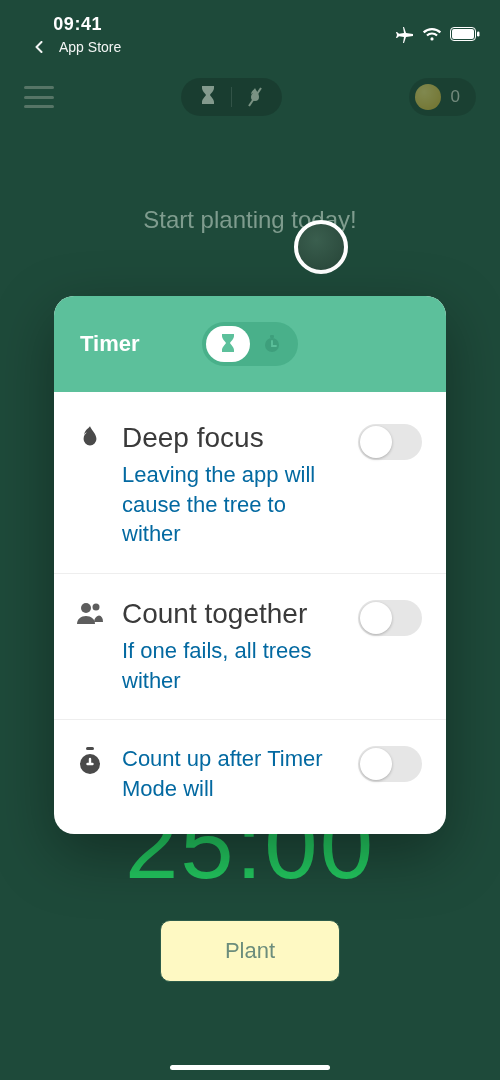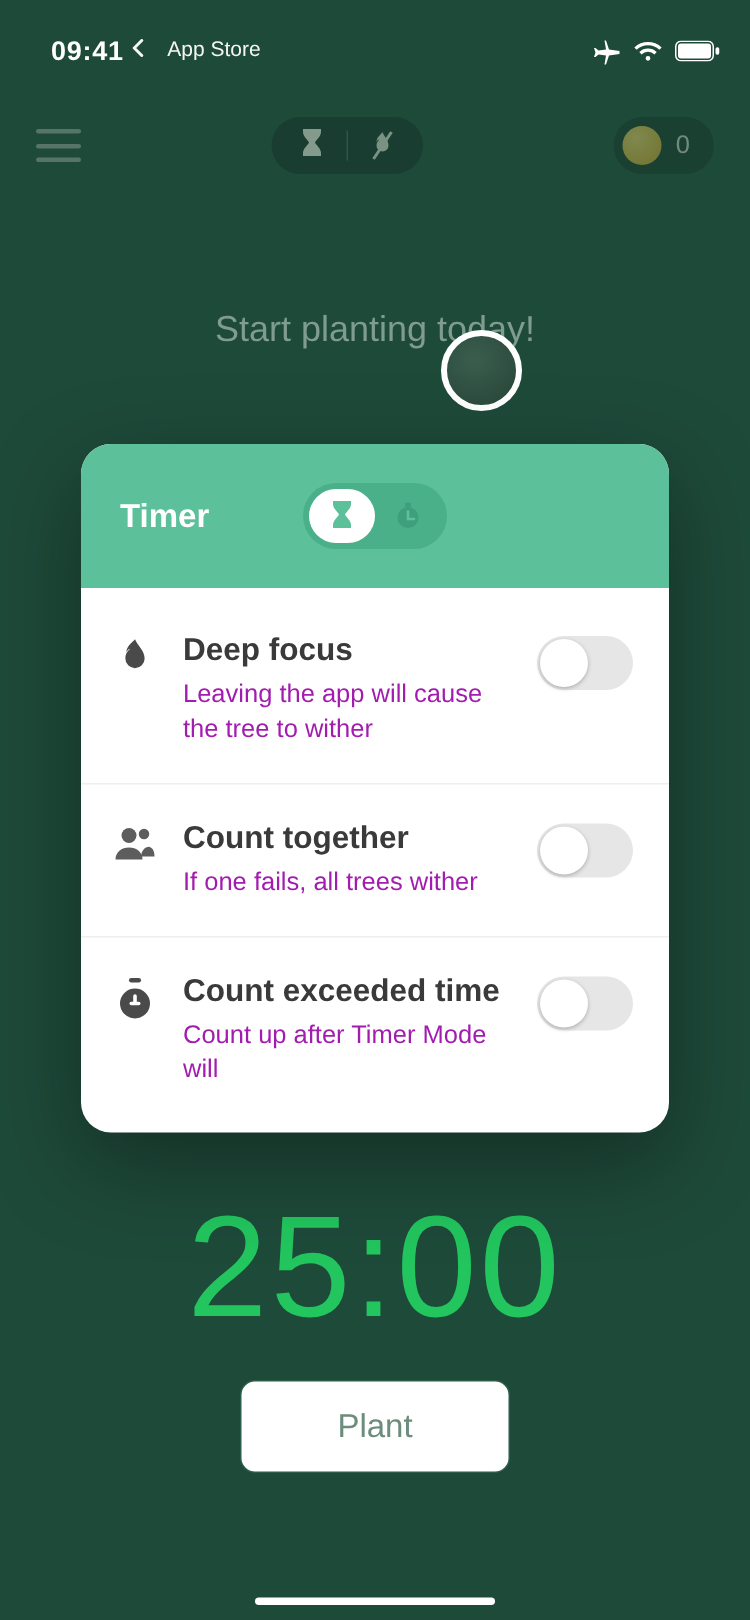--- a/index.html
+++ b/index.html
@@ -14,21 +14,21 @@
   
   .status-bar {
     position: absolute;
     top: 0; left: 0; right: 0;
     height: 60px;
     display: flex;
     justify-content: space-between;
     align-items: center;
     padding: 8px 20px 0 34px;
   }
-  .status-left { display: flex; flex-direction: row; align-items: flex-start; gap: 4px; }
+  .status-left { display: flex; flex-direction: column; align-items: center; gap: 4px; }
   .status-time { font-size: 18px; font-weight: 600; letter-spacing: 0.5px; }
   .status-back { font-size: 14px; display: flex; align-items: center; gap: 16px; opacity: 0.95; }
   .status-icons { display: flex; align-items: center; gap: 8px; }
   .status-icons svg { display: block; }
 
   
   .app-bar {
     position: absolute;
     top: 72px; left: 0; right: 0;
     height: 50px;
@@ -91,21 +91,21 @@
     letter-spacing:2px;
     color:#22c55e;
   }
 
   
   .plant-btn {
     position:absolute;
     top: 920px; left:50%; transform:translateX(-50%);
     width:180px; height:62px;
     border-radius:10px;
-    background:#ffffff;
+    background:#fef9c3;
     border:1px solid #2c5c4a;
     color:#6c8d7c;
     font-size:22px;
     font-weight:400;
     display:flex; align-items:center; justify-content:center;
   }
 
   
   .home-indicator {
     position:absolute;
@@ -153,22 +153,22 @@
   .modal-body { padding: 6px 0; }
   .setting-row {
     display:flex; align-items:flex-start;
     padding: 24px 24px 24px 20px;
     gap:16px;
     border-bottom:1px solid #eee;
   }
   .setting-row:last-child { border-bottom:none; }
   .row-icon { width:32px; display:flex; justify-content:center; padding-top:2px; }
   .row-text { flex:1; }
-  .row-title { font-size:21px; font-weight:700; color:#3a3a3a; margin-bottom:6px; }
-  .row-desc { font-size:17px; color:#a21caf; line-height:1.35; max-width:230px; }
+  .row-title { font-size:28px; font-weight:400; color:#3a3a3a; margin-bottom:6px; }
+  .row-desc { font-size:22px; color:#0369a1; line-height:1.35; max-width:230px; }
   .toggle {
     width:64px; height:36px; border-radius:20px;
     background:#e6e6e6;
     position:relative;
     flex-shrink:0;
     margin-top:2px;
   }
   .toggle .knob {
     position:absolute; top:2px; left:2px;
     width:32px; height:32px; border-radius:50%;
@@ -292,21 +292,20 @@
 
     <div class="setting-row">
       <div class="row-icon">
         <svg width="28" height="30" viewBox="0 0 28 30">
             <rect x="10" y="1" width="8" height="3" rx="1.5" fill="#4a4a4a"></rect>
             <circle cx="14" cy="18" r="10" fill="#4a4a4a"></circle>
             <path d="M14 13v5M11.5 18h5" stroke="#fff" stroke-width="2.4" stroke-linecap="round"></path>
           </svg>
       </div>
       <div class="row-text">
-        <div class="row-title">Count exceeded time</div>
         <div class="row-desc">Count up after Timer Mode will</div>
       </div>
       <div class="toggle">
           <div class="knob"></div>
         </div>
     </div>
 
   </div>
 </div>
 

